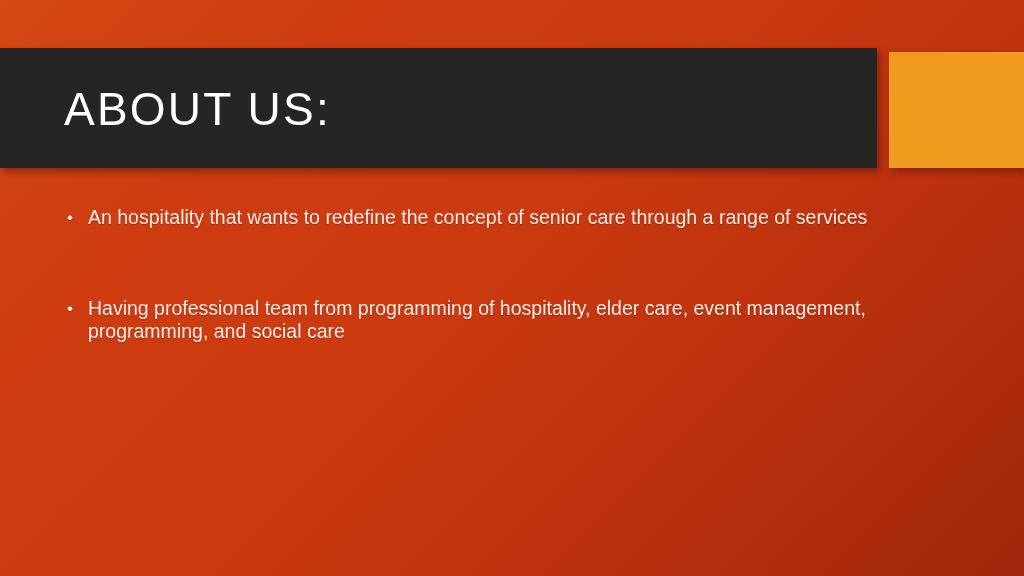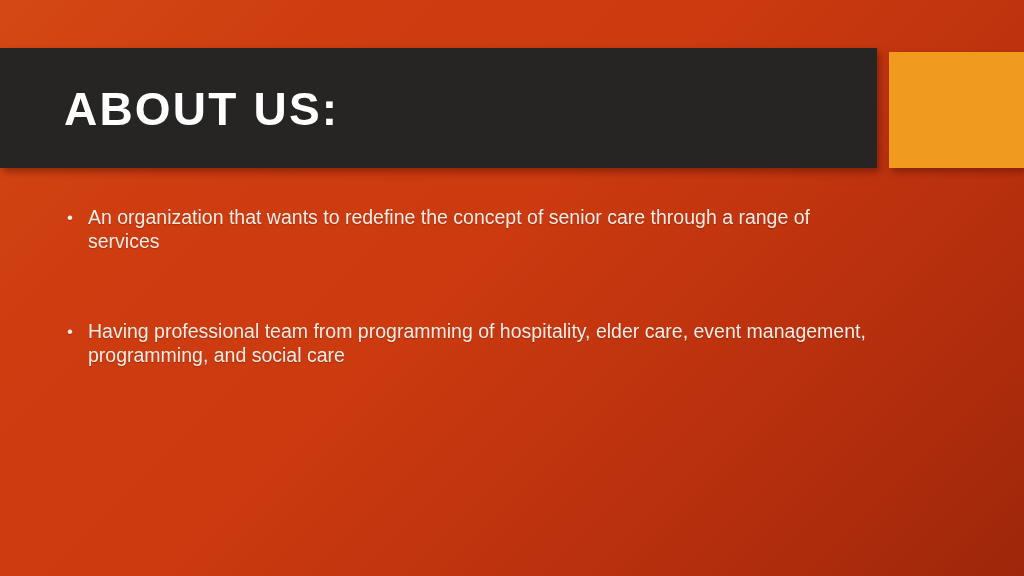--- a/index.html
+++ b/index.html
@@ -54,21 +54,21 @@
     height: 120px;
     background: #262524;
     box-shadow: 3px 4px 7px rgba(60, 8, 0, 0.42);
     z-index: 3;
     display: flex;
     align-items: center;
   }
   .title-text {
     color: #FFFFFF;
     font-size: 46px;
-    font-weight: 700;
+    font-weight: 400;
     letter-spacing: 2.2px;
     padding-left: 64px;
     line-height: 1;
     white-space: nowrap;
     margin-top: 2px;
   }
 
   
   .accent-block {
     position: absolute;
@@ -123,21 +123,21 @@
   <div class="title-banner">
     <div class="title-text">ABOUT US:</div>
   </div>
 
   <div class="accent-block"></div>
 
   <div class="body-content">
 
     <div class="bullet-item">
       <span class="bullet-marker">•</span>
-      <span class="bullet-text">An organization that wants to redefine the concept of senior care through a range of services</span>
+      <span class="bullet-text">An hospitality that wants to redefine the concept of senior care through a range of services</span>
     </div>
 
     <div class="bullet-item">
       <span class="bullet-marker">•</span>
       <span class="bullet-text">Having professional team from programming of hospitality, elder care, event management, programming, and social care</span>
     </div>
 
   </div>
 </div>
 

